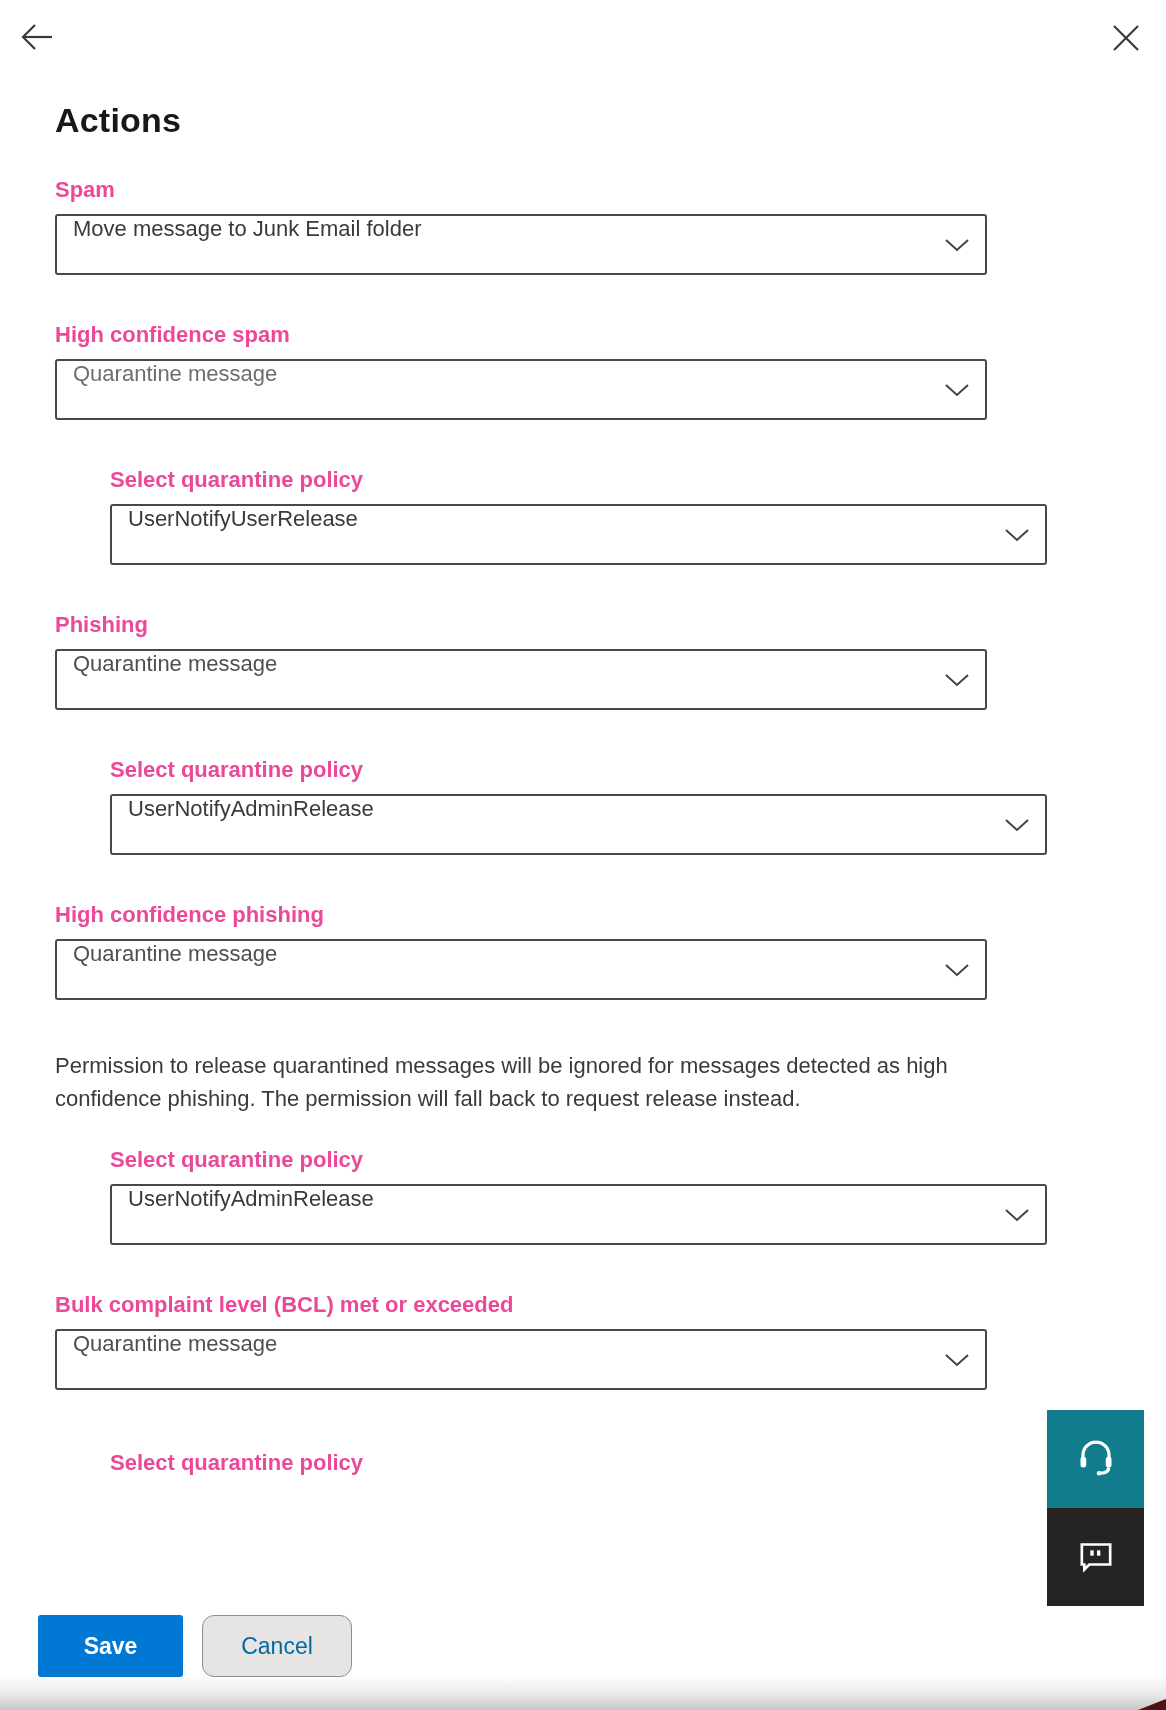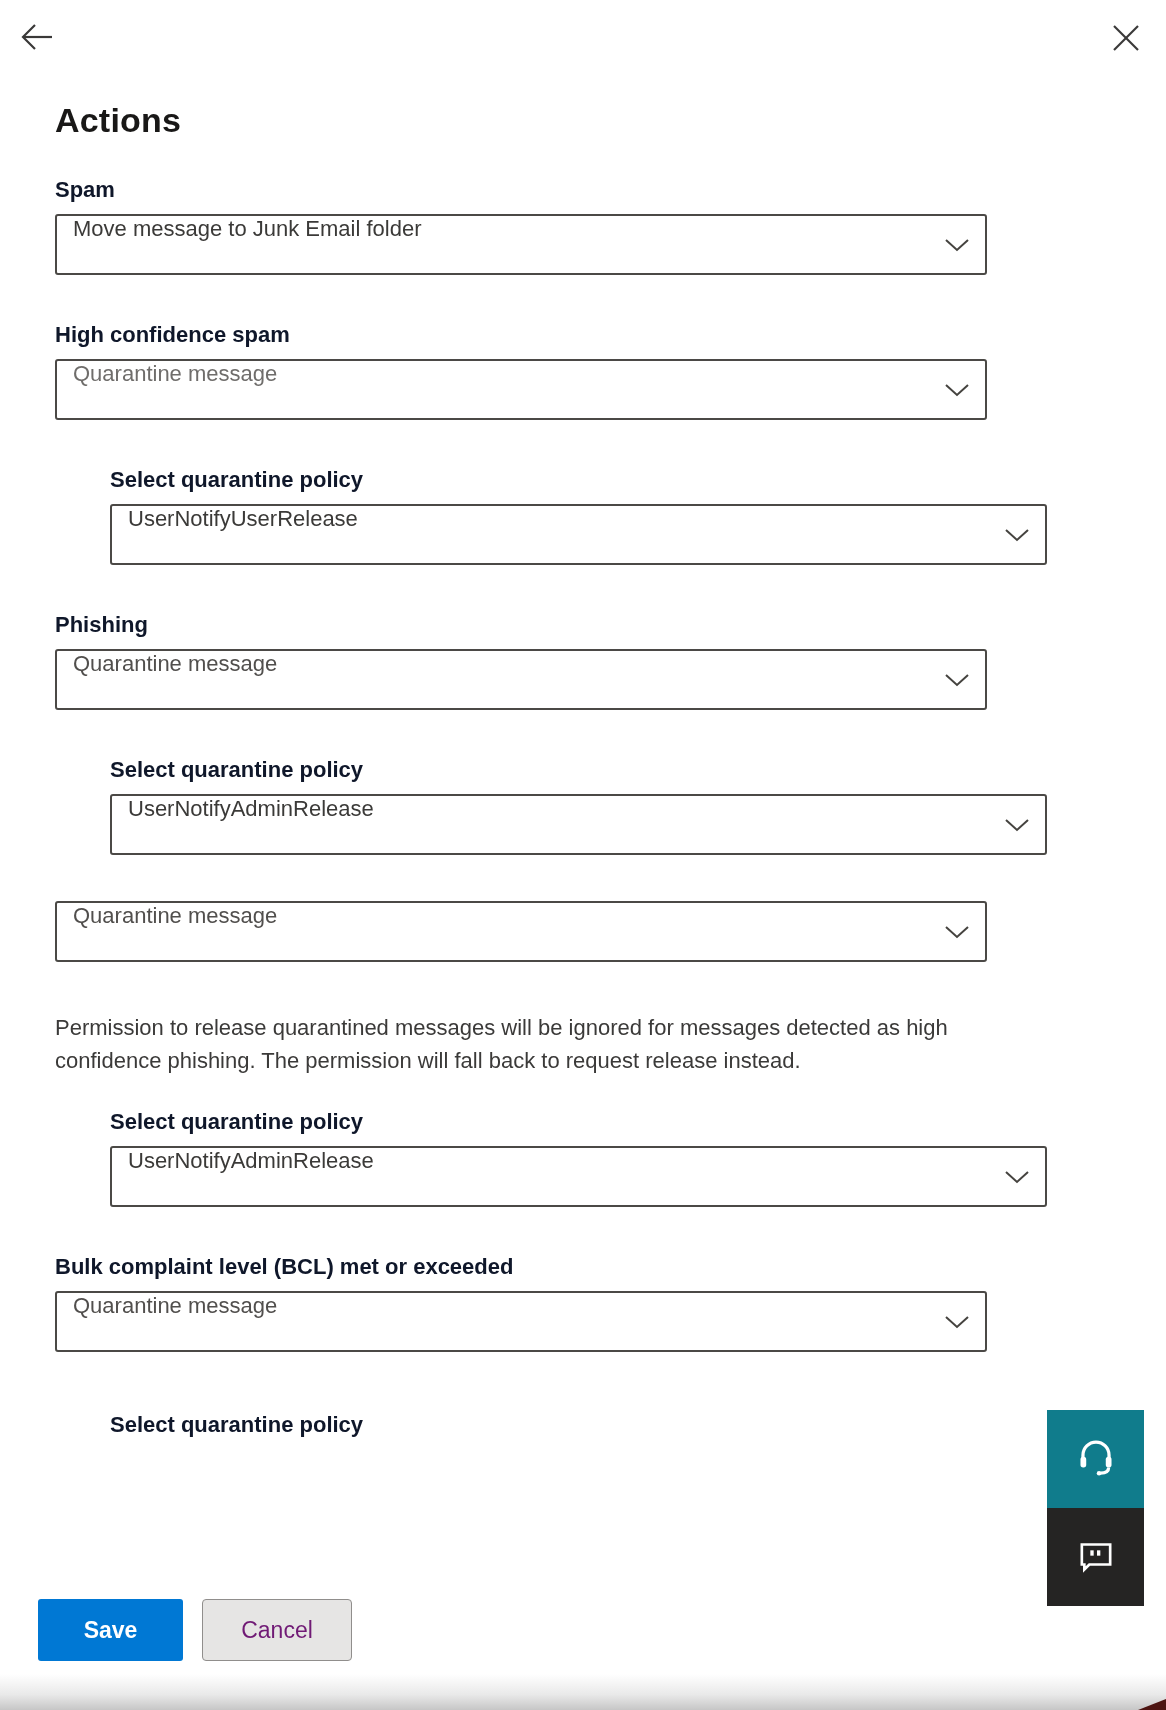--- a/index.html
+++ b/index.html
@@ -24,21 +24,21 @@
   .page-title {
     font-size:34px; font-weight:700; color:#191817;
     line-height:40px; letter-spacing:.2px;
   }
   .field { margin-top:46px; width:932px; }
   .field.first { margin-top:36px; }
   .field.indent { margin-left:55px; width:937px; }
   .field.after-note { margin-top:31px; }
   .field.cut { margin-top:59px; }
   .field-label {
-    font-size:22px; font-weight:600; color:#0f172a; line-height:28px;
+    font-size:22px; font-weight:600; color:#ec4899; line-height:28px;
   }
   .select-box {
     margin-top:10px; position:relative; height:61px;
     border:2px solid #4b4946; border-radius:3px; background:#fff;
     display:flex; 
     padding:0 56px 0 16px; cursor:pointer;
   }
   .select-value { font-size:22px; color:#3b3a38; white-space:nowrap; }
   .select-value.v-mid   { color:#514f4d; }
   .select-value.v-muted { color:#6f6d6b; }
@@ -47,32 +47,32 @@
   .note {
     margin-top:49px; max-width:978px;
     font-size:22px; line-height:33px; color:#3b3a39;
   }
 
   .footer {
     position:absolute; left:0; top:1582px; width:1166px; height:128px;
     background:linear-gradient(to bottom,#ffffff 0%,#ffffff 72%,#e9e9e9 88%,#c6c6c6 100%);
     z-index:5;
   }
-  .btn { position:absolute; top:17px; height:62px; font-family:inherit; cursor:pointer; }
+  .btn { position:absolute; top:33px; height:62px; font-family:inherit; cursor:pointer; }
   .btn-save {
     left:38px; width:145px;
     background:#0078d4; color:#ffffff;
     font-size:23px; font-weight:600;
     border:none; border-radius:3px;
   }
   .btn-cancel {
     left:202px; width:150px;
-    background:#e6e5e4; color:#701a75;
+    background:#e6e5e4; color:#0369a1;
     font-size:23px; font-weight:400;
-    border:1px solid #908e8c; border-radius:4px;
+    border:1px solid #908e8c; border-radius:12px;
   }
 
   .side-btn {
     position:absolute; left:1047px; width:97px; height:98px;
     display:flex; align-items:center; justify-content:center;
     border:none; cursor:pointer; z-index:6; line-height:0;
   }
   .help-btn { top:1410px; background:#107c8c; }
   .feedback-btn { top:1508px; background:#252423; }
 
@@ -160,20 +160,21 @@
       <span class="select-value">UserNotifyAdminRelease</span>
       <span class="chevron">
         <svg width="26" height="14" viewBox="0 0 26 14" fill="none" stroke="#45433f" stroke-width="2">
             <path d="M2 2 L13 12 L24 2"></path>
           </svg>
       </span>
     </div>
   </div>
 
   <div class="field">
+    <div class="field-label">High confidence phishing</div>
     <div class="select-box">
       <span class="select-value v-mid">Quarantine message</span>
       <span class="chevron">
         <svg width="26" height="14" viewBox="0 0 26 14" fill="none" stroke="#45433f" stroke-width="2">
             <path d="M2 2 L13 12 L24 2"></path>
           </svg>
       </span>
     </div>
   </div>
 

